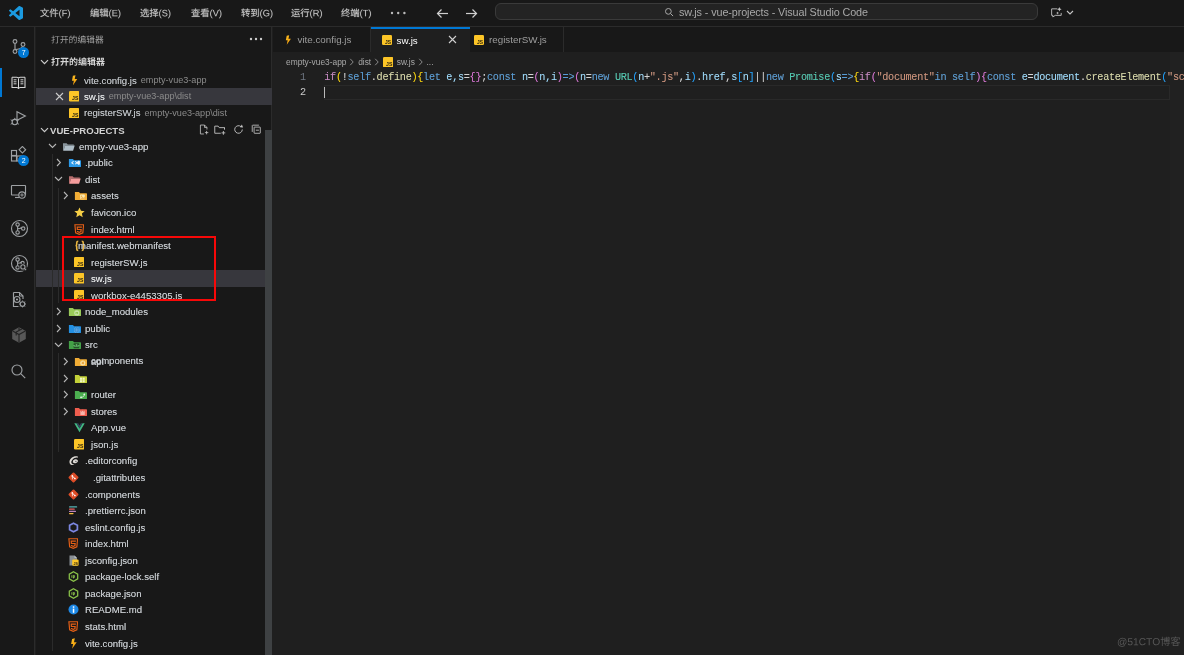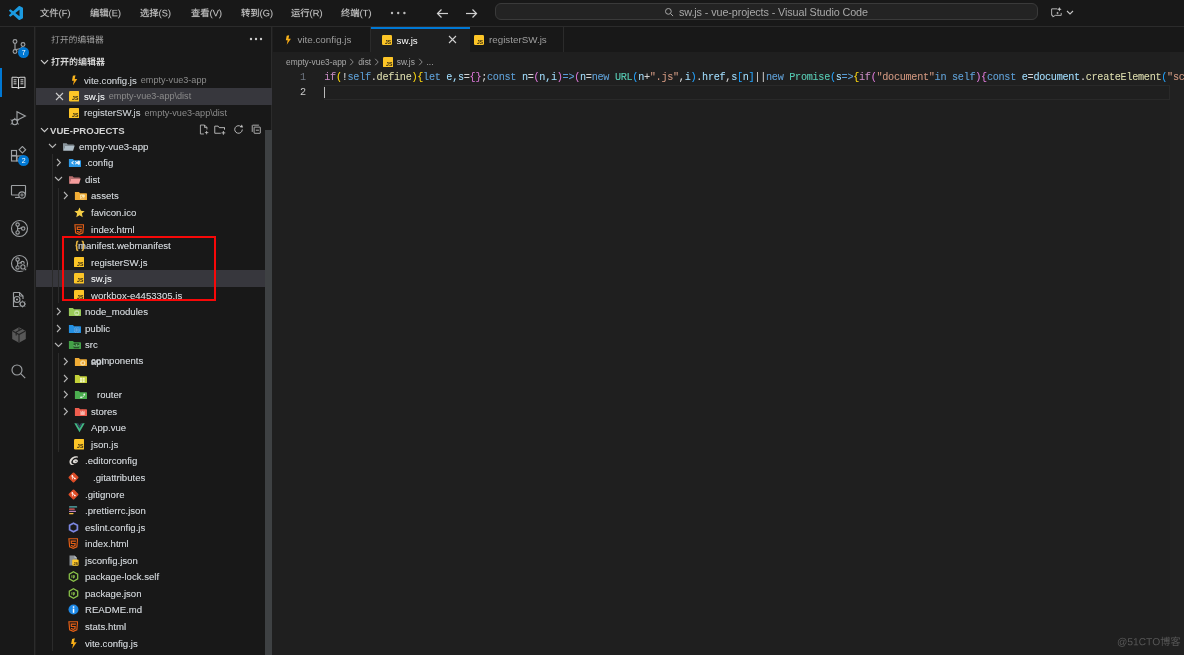--- a/index.html
+++ b/index.html
@@ -391,21 +391,21 @@
     <svg width="6" height="9" viewBox="0 0 6 9">
       <path fill="none" stroke="#b5b5b5" stroke-width="1.1" d="m1 1 3.4 3.5L1 8"></path>
     </svg>
   </div>
 <div class="row" style="left:67.5px;top:154.55px;height:16.5px">
     <svg width="13" height="11" viewBox="0 0 13 11">
       <path fill="#2b99e8" d="M0.9 1.9h4l1.2 1.4h6.3c.4 0 .6.2.6.6v5.5c0 .4-.2.6-.6.6H1.5c-.4 0-.6-.2-.6-.6z"></path>
       <path fill="#eaf4fc" d="M10.8 3.6 8.9 5.05 7.5 4l-.8.5 1.5 1.25L6.7 7l.8.5 1.4-1.05 1.9 1.45 1.1-.6V4.2zM5.9 4.6 4.6 5.75 5.9 6.9l-.5.7-2-1.3v-1l2-1.3z"></path>
     </svg>
   </div>
-<div class="row lbl" style="left:85px;top:154.55px;height:16.5px;color:#cbcfd3">.config</div>
+<div class="row lbl" style="left:85px;top:154.55px;height:16.5px;color:#cbcfd3">.public</div>
 <div class="abs" style="left:36px;top:171.05px;width:236px;height:16.5px;"></div>
 <div class="abs" style="left:54px;top:176.3px">
     <svg width="9" height="6" viewBox="0 0 9 6">
       <path fill="none" stroke="#b5b5b5" stroke-width="1.1" d="m1 1 3.5 3.4L8 1"></path>
     </svg>
   </div>
 <div class="row" style="left:67.5px;top:171.05px;height:16.5px">
     <svg width="13" height="11" viewBox="0 0 13 11">
       <path fill="#ee8b8b" opacity="0.75" d="M1 2.2h3.6l1.2 1.4h6v1H3.2L1.6 9.8H1z"></path>
       <path fill="#f49c9c" d="M3.1 4.4h9.6l-1.6 5.4H1.5z"></path>
@@ -563,21 +563,21 @@
 <div class="row" style="left:73.5px;top:386.35px;height:16.5px">
     <svg width="13" height="11" viewBox="0 0 13 11">
       <path fill="#4caf50" d="M0.9 1.9h4l1.2 1.4h6.3c.4 0 .6.2.6.6v5.5c0 .4-.2.6-.6.6H1.5c-.4 0-.6-.2-.6-.6z"></path>
       <g stroke="#e6f4e7" stroke-width="0.8" fill="#e6f4e7">
         <circle cx="7" cy="8.3" r="0.9" stroke="none"></circle>
         <circle cx="10.3" cy="5.3" r="0.9" stroke="none"></circle>
         <path d="M7 8.3c2 0 3.3-1 3.3-3" fill="none"></path>
       </g>
     </svg>
   </div>
-<div class="row lbl" style="left:97px;top:386.35px;height:16.5px;color:#cbcfd3">router</div>
+<div class="row lbl" style="left:91px;top:386.35px;height:16.5px;color:#cbcfd3">router</div>
 <div class="abs" style="left:36px;top:402.95px;width:236px;height:16.5px;"></div>
 <div class="abs" style="left:62.5px;top:406.7px">
     <svg width="6" height="9" viewBox="0 0 6 9">
       <path fill="none" stroke="#b5b5b5" stroke-width="1.1" d="m1 1 3.4 3.5L1 8"></path>
     </svg>
   </div>
 <div class="row" style="left:73.5px;top:402.95px;height:16.5px">
     <svg width="13" height="11" viewBox="0 0 13 11">
       <path fill="#ef5d4e" d="M0.9 1.9h4l1.2 1.4h6.3c.4 0 .6.2.6.6v5.5c0 .4-.2.6-.6.6H1.5c-.4 0-.6-.2-.6-.6z"></path>
       <rect x="6.4" y="4.8" width="4.4" height="4.2" rx="0.5" fill="#f6b4ab"></rect>
@@ -628,21 +628,21 @@
     <svg width="11" height="11" viewBox="0 0 11 11">
       <rect x="1.7" y="1.7" width="7.6" height="7.6" rx="1" fill="#dd4c27" transform="rotate(45 5.5 5.5)"></rect>
       <g fill="#fff">
         <circle cx="4.3" cy="3.9" r="0.85"></circle>
         <circle cx="6.9" cy="6.5" r="0.85"></circle>
         <rect x="3.95" y="4.4" width="0.7" height="3" rx="0.3"></rect>
         <path d="M4.3 4.5 6.6 6.8l.5-.5-2.3-2.3z"></path>
       </g>
     </svg>
   </div>
-<div class="row lbl" style="left:85px;top:485.75px;height:16.5px;color:#cbcfd3">.gitignore</div>
+<div class="row lbl" style="left:85px;top:485.75px;height:16.5px;color:#cbcfd3">.components</div>
 <div class="abs" style="left:36px;top:502.25px;width:236px;height:16.5px;"></div>
 <div class="row" style="left:67.5px;top:502.25px;height:16.5px">
     <svg width="10" height="11" viewBox="0 0 10 10">
       <rect x="1" y="0.8" width="8.2" height="1.3" rx="0.6" fill="#56b3b4"></rect>
       <rect x="1" y="3.0" width="5.8" height="1.3" rx="0.6" fill="#ea5e5e"></rect>
       <rect x="1" y="5.2" width="7.0" height="1.3" rx="0.6" fill="#bf85bf"></rect>
       <rect x="1" y="7.4" width="4.6" height="1.3" rx="0.6" fill="#f7ba3e"></rect>
     </svg>
   </div>
 <div class="row lbl" style="left:85px;top:502.25px;height:16.5px;color:#cbcfd3">.prettierrc.json</div>

